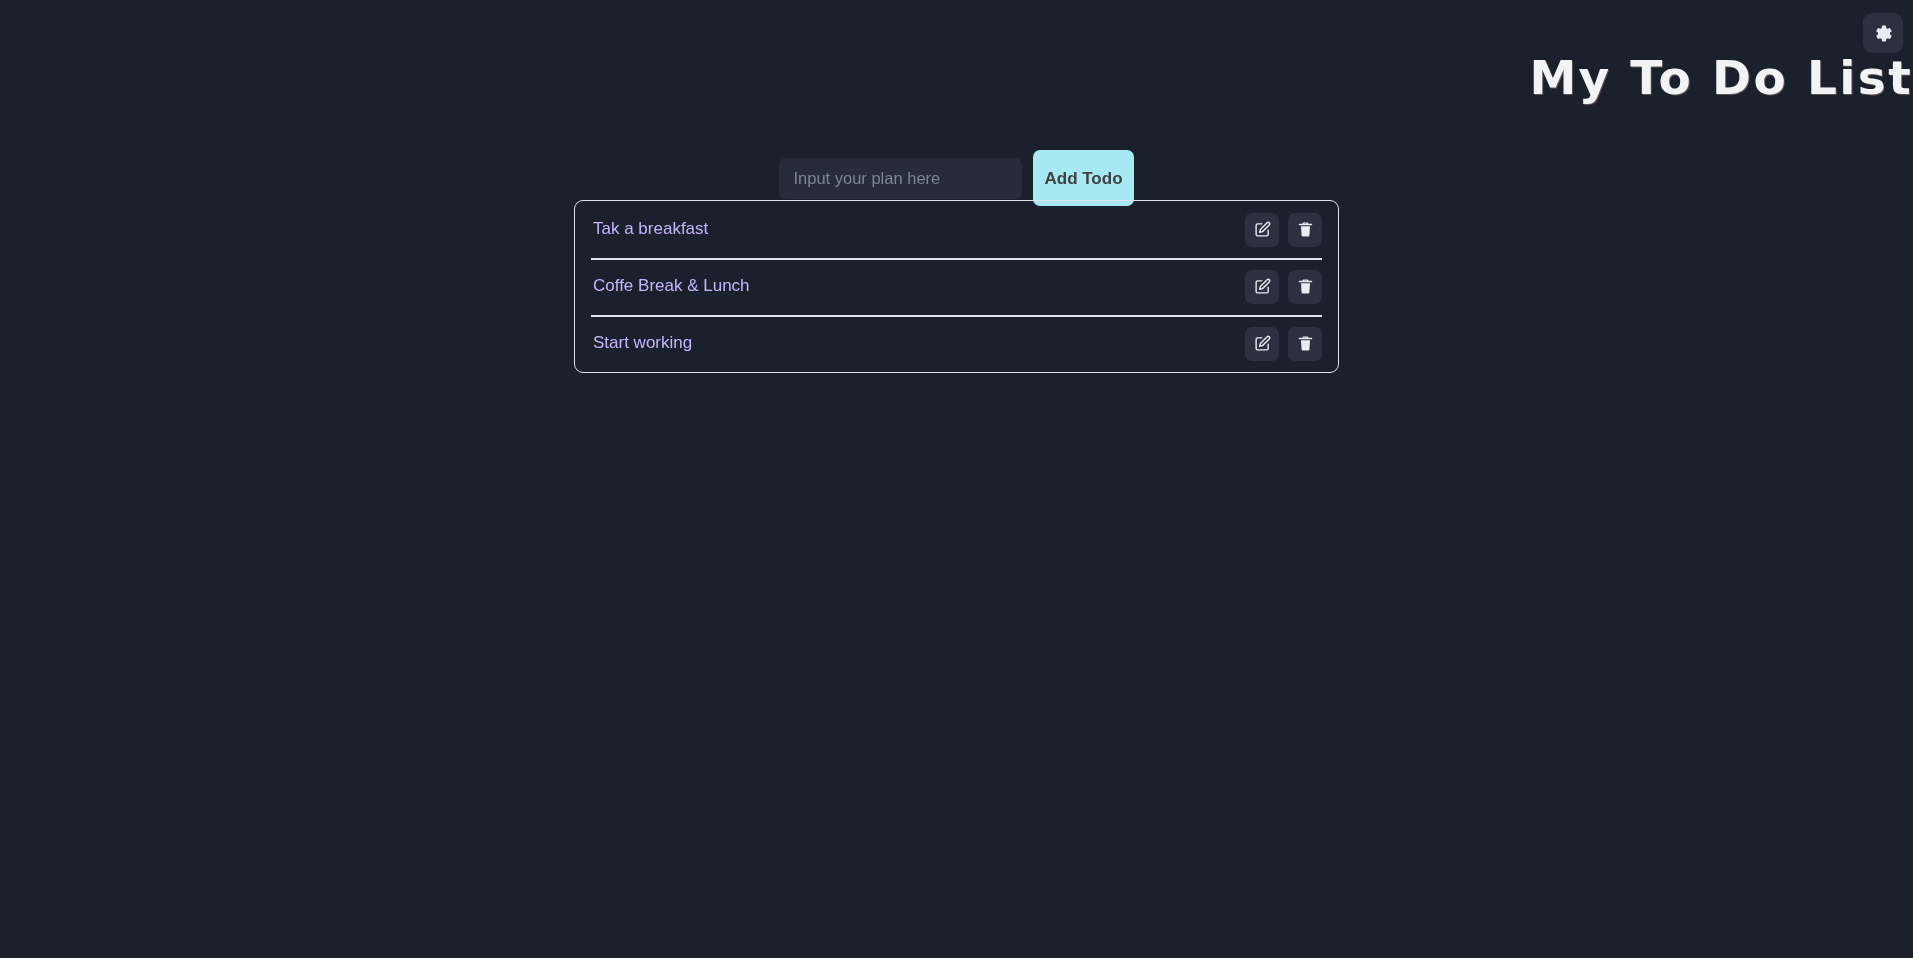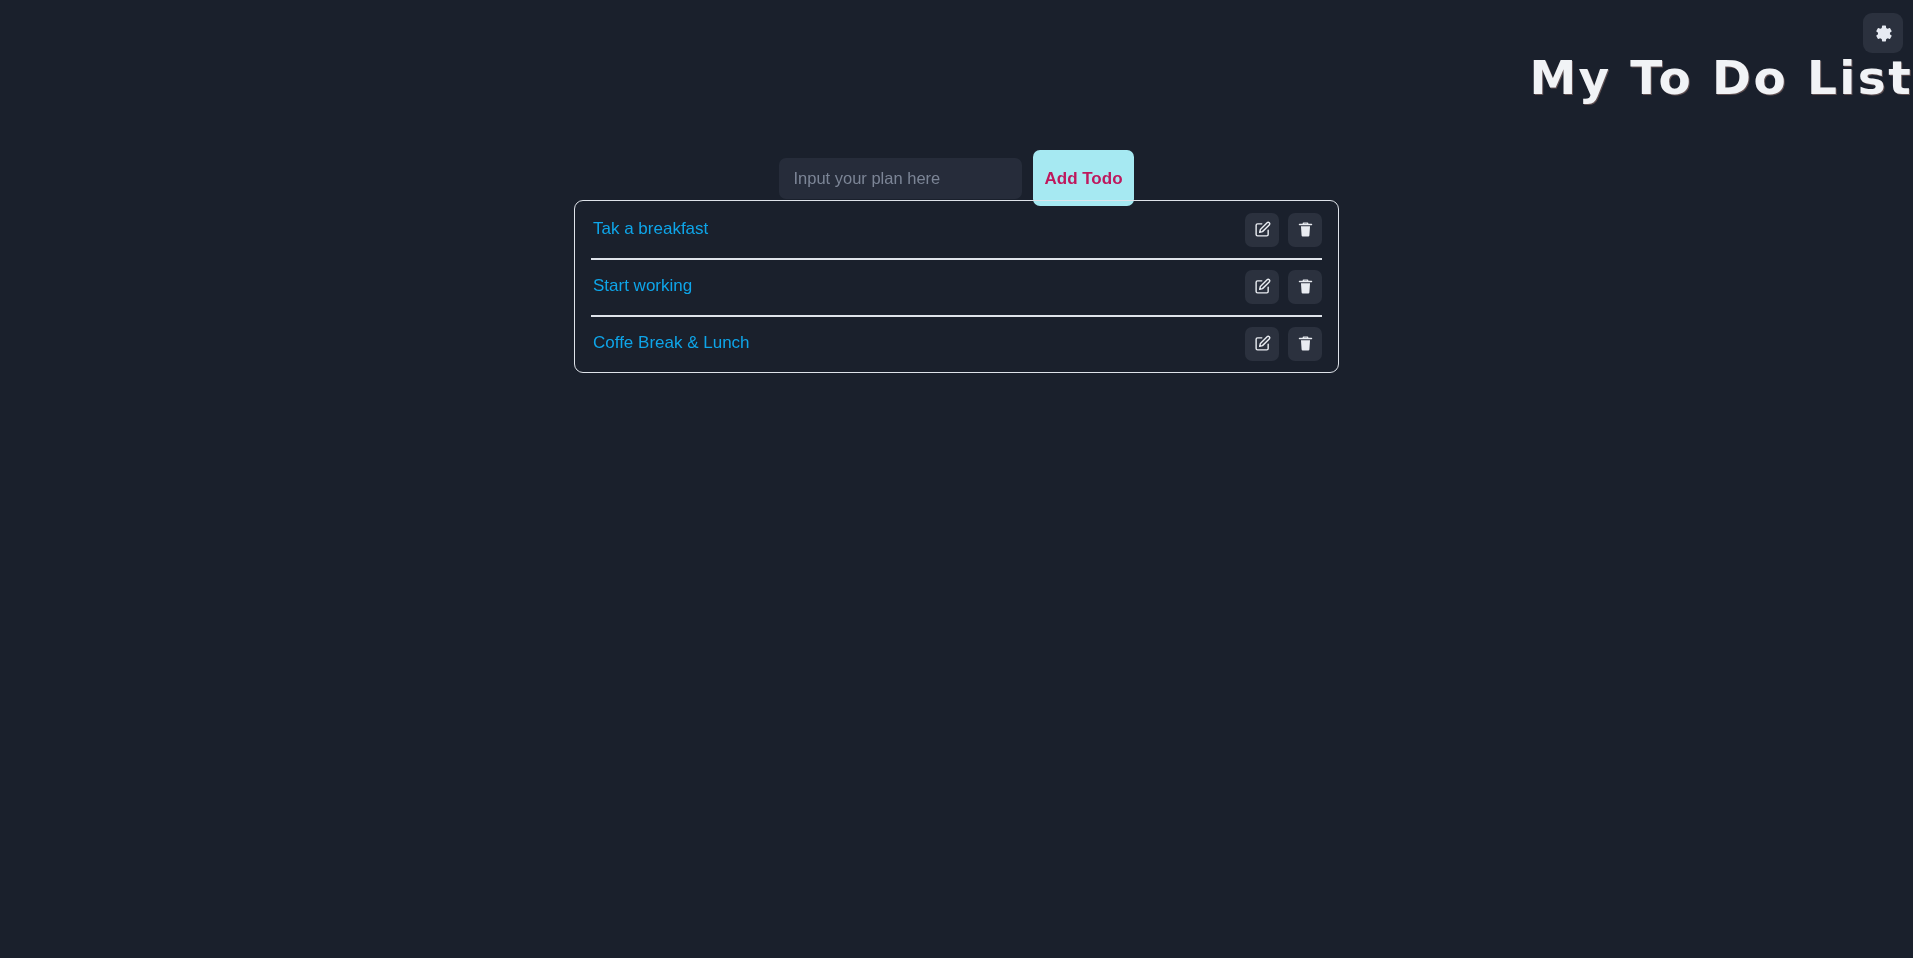--- a/index.html
+++ b/index.html
@@ -79,21 +79,21 @@
     outline: none;
   }
   .todo-input::placeholder {
     color: #7c8596;
     opacity: 1;
   }
   .add-button {
     margin-left: 3px;
     height: 56px;
     background: #a6e9f2;
-    color: #be185d;
+    color: #404040;
     border: none;
     border-radius: 7px;
     font-size: 17px;
     font-weight: 700;
     font-family: "Liberation Sans", sans-serif;
     padding: 0 11px;
     cursor: pointer;
     line-height: 41px;
     white-space: nowrap;
   }
@@ -120,21 +120,21 @@
     content: "";
     position: absolute;
     top: 0;
     left: 0;
     right: 0;
     height: 1.5px;
     background: #dfe3ea;
   }
   .todo-label {
     flex: 1;
-    color: #0ea5e9;
+    color: #c4b5fd;
     font-size: 17px;
     line-height: 1.2;
     font-family: "Liberation Sans", sans-serif;
     padding-left: 2px;
     white-space: nowrap;
     overflow: hidden;
     text-overflow: ellipsis;
   }
   .row-actions {
     display: flex;
@@ -195,20 +195,42 @@
             <svg width="17" height="17" viewBox="0 0 24 24" fill="#e9ecf1" aria-hidden="true">
               <path d="M9 2h6a1 1 0 0 1 1 1v1h4.5a1 1 0 1 1 0 2H3.5a1 1 0 1 1 0-2H8V3a1 1 0 0 1 1-1zm1 2h4V3.6h-4V4z"></path>
               <path d="M5.6 7.5h12.8l-.9 13.1a1.6 1.6 0 0 1-1.6 1.4H8.1a1.6 1.6 0 0 1-1.6-1.4L5.6 7.5z"></path>
             </svg>
           </span>
         </button>
       </span>
     </div>
 
     <div class="todo-row">
+      <span class="todo-label">Coffe Break &amp; Lunch</span>
+      <span class="row-actions">
+        <button class="icon-button" aria-label="Edit">
+          <span>
+            <svg width="17" height="17" viewBox="0 0 24 24" fill="none" stroke="#e9ecf1" stroke-width="2" stroke-linecap="round" stroke-linejoin="round" aria-hidden="true">
+              <path d="M11 4H5a2 2 0 0 0-2 2v13a2 2 0 0 0 2 2h13a2 2 0 0 0 2-2v-6"></path>
+              <path d="M18.5 2.5a2.12 2.12 0 0 1 3 3L12 15l-4 1 1-4 9.5-9.5z"></path>
+            </svg>
+          </span>
+        </button>
+        <button class="icon-button" aria-label="Delete">
+          <span>
+            <svg width="17" height="17" viewBox="0 0 24 24" fill="#e9ecf1" aria-hidden="true">
+              <path d="M9 2h6a1 1 0 0 1 1 1v1h4.5a1 1 0 1 1 0 2H3.5a1 1 0 1 1 0-2H8V3a1 1 0 0 1 1-1zm1 2h4V3.6h-4V4z"></path>
+              <path d="M5.6 7.5h12.8l-.9 13.1a1.6 1.6 0 0 1-1.6 1.4H8.1a1.6 1.6 0 0 1-1.6-1.4L5.6 7.5z"></path>
+            </svg>
+          </span>
+        </button>
+      </span>
+    </div>
+
+    <div class="todo-row">
       <span class="todo-label">Start working</span>
       <span class="row-actions">
         <button class="icon-button" aria-label="Edit">
           <span>
             <svg width="17" height="17" viewBox="0 0 24 24" fill="none" stroke="#e9ecf1" stroke-width="2" stroke-linecap="round" stroke-linejoin="round" aria-hidden="true">
               <path d="M11 4H5a2 2 0 0 0-2 2v13a2 2 0 0 0 2 2h13a2 2 0 0 0 2-2v-6"></path>
               <path d="M18.5 2.5a2.12 2.12 0 0 1 3 3L12 15l-4 1 1-4 9.5-9.5z"></path>
             </svg>
           </span>
         </button>
@@ -216,37 +238,15 @@
           <span>
             <svg width="17" height="17" viewBox="0 0 24 24" fill="#e9ecf1" aria-hidden="true">
               <path d="M9 2h6a1 1 0 0 1 1 1v1h4.5a1 1 0 1 1 0 2H3.5a1 1 0 1 1 0-2H8V3a1 1 0 0 1 1-1zm1 2h4V3.6h-4V4z"></path>
               <path d="M5.6 7.5h12.8l-.9 13.1a1.6 1.6 0 0 1-1.6 1.4H8.1a1.6 1.6 0 0 1-1.6-1.4L5.6 7.5z"></path>
             </svg>
           </span>
         </button>
       </span>
     </div>
 
-    <div class="todo-row">
-      <span class="todo-label">Coffe Break &amp; Lunch</span>
-      <span class="row-actions">
-        <button class="icon-button" aria-label="Edit">
-          <span>
-            <svg width="17" height="17" viewBox="0 0 24 24" fill="none" stroke="#e9ecf1" stroke-width="2" stroke-linecap="round" stroke-linejoin="round" aria-hidden="true">
-              <path d="M11 4H5a2 2 0 0 0-2 2v13a2 2 0 0 0 2 2h13a2 2 0 0 0 2-2v-6"></path>
-              <path d="M18.5 2.5a2.12 2.12 0 0 1 3 3L12 15l-4 1 1-4 9.5-9.5z"></path>
-            </svg>
-          </span>
-        </button>
-        <button class="icon-button" aria-label="Delete">
-          <span>
-            <svg width="17" height="17" viewBox="0 0 24 24" fill="#e9ecf1" aria-hidden="true">
-              <path d="M9 2h6a1 1 0 0 1 1 1v1h4.5a1 1 0 1 1 0 2H3.5a1 1 0 1 1 0-2H8V3a1 1 0 0 1 1-1zm1 2h4V3.6h-4V4z"></path>
-              <path d="M5.6 7.5h12.8l-.9 13.1a1.6 1.6 0 0 1-1.6 1.4H8.1a1.6 1.6 0 0 1-1.6-1.4L5.6 7.5z"></path>
-            </svg>
-          </span>
-        </button>
-      </span>
-    </div>
-
   </div>
 
 </div>
 
 </body></html>

